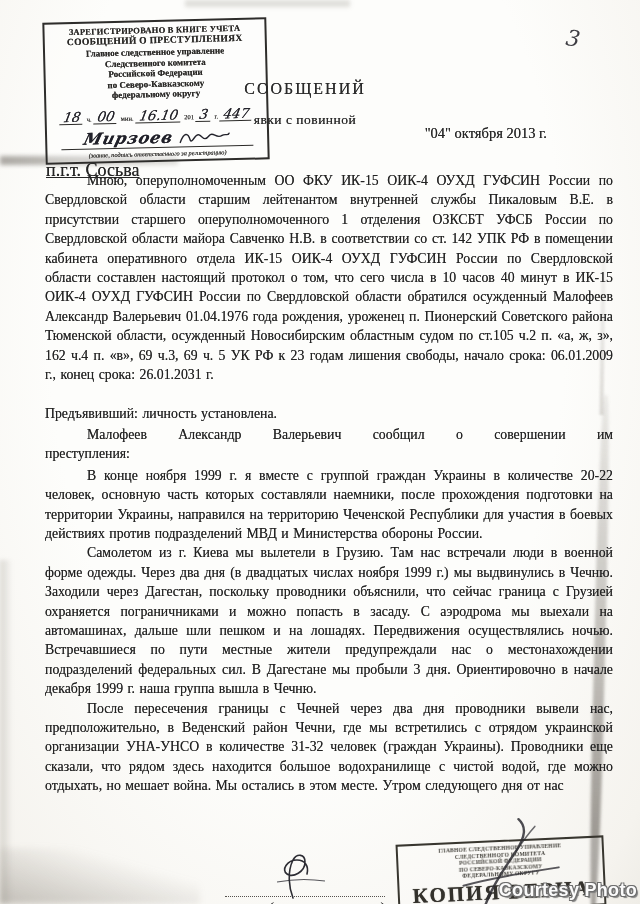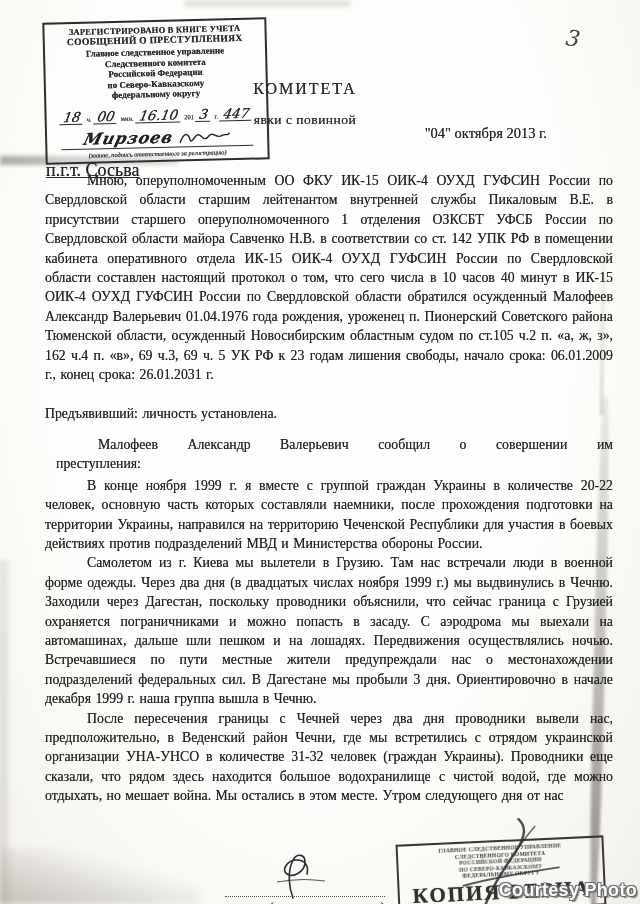--- a/index.html
+++ b/index.html
@@ -60,22 +60,22 @@
   .doc-title .t2{font-size:13.5px;letter-spacing:.5px;line-height:17px;margin-top:13px;}
   .doc-date{position:absolute;right:93px;top:125px;font-size:14.5px;color:#262626;
     text-shadow:0 0 .5px rgba(40,40,40,.8);}
   
   .doc-body{position:absolute;left:45px;top:171px;width:568px;
     font-size:13.8px;line-height:19.4px;text-align:justify;color:#232323;
     text-shadow:0 0 .55px rgba(45,45,45,.75);word-spacing:1px;}
   .doc-body p{margin:0;text-indent:42px;}
   .doc-body p.no-indent{text-indent:0;}
   .doc-body p.gap-after-lg{margin-bottom:20px;}
-  .doc-body p.gap-after-md{margin-bottom:11px;}
-  .doc-body p.gap-after-sm{margin-bottom:2px;margin-left:11px;}
+  .doc-body p.gap-after-md{margin-bottom:1px;}
+  .doc-body p.gap-after-sm{margin-bottom:2px;}
   .doc-body p.p-spread{word-spacing:14px;}
   
   .sign-block{position:absolute;left:225px;top:856px;width:160px;text-align:right;}
   .sign-scribble{position:absolute;left:38px;top:-4px;}
   .sign-line{margin-top:40px;border-bottom:1px dotted #55524e;height:0;}
   .sign-caption{font-size:13.5px;color:#2a2a2a;margin-top:2px;text-shadow:0 0 .5px rgba(45,45,45,.8);}
   
   .copy-stamp{position:absolute;left:397px;top:840px;width:196px;
     border:2px solid #38362f;padding:3px 4px 4px;transform:rotate(-2.6deg);
     text-align:center;color:#44423c;background:rgba(255,255,255,.2);}
@@ -128,21 +128,21 @@
       <svg width="52" height="18" viewBox="0 0 52 18">
         <path d="M2,14 C6,4 10,4 12,12 C14,16 17,5 21,7 C25,9 26,14 31,8 C35,3 38,12 44,8 C47,6 50,9 51,6" fill="none" stroke="#23232c" stroke-width="1.4" stroke-linecap="round"></path>
       </svg>
     </div>
     <div class="rs-caption">(звание, подпись ответственного за регистрацию)</div>
   </div>
 
   <div class="page-num">3</div>
 
   <div class="doc-title">
-    <div class="t1">КОМИТЕТА</div>
+    <div class="t1">СООБЩЕНИЙ</div>
     <div class="t2">явки с повинной</div>
   </div>
 
   <div class="doc-date">"04" октября 2013 г.</div>
 
   <div class="location">п.г.т. Сосьва</div>
 
   <div class="doc-body">
     <p class="gap-after-lg">Мною, оперуполномоченным ОО ФКУ ИК-15 ОИК-4 ОУХД ГУФСИН России по Свердловской области старшим лейтенантом внутренней службы Пикаловым В.Е. в присутствии старшего оперуполномоченного 1 отделения ОЗКСБТ УФСБ России по Свердловской области майора Савченко Н.В. в соответствии со ст. 142 УПК РФ в помещении кабинета оперативного отдела ИК-15 ОИК-4 ОУХД ГУФСИН России по Свердловской области составлен настоящий протокол о том, что сего числа в 10 часов 40 минут в ИК-15 ОИК-4 ОУХД ГУФСИН России по Свердловской области обратился осужденный Малофеев Александр Валерьевич 01.04.1976 года рождения, уроженец п. Пионерский Советского района Тюменской области, осужденный Новосибирским областным судом по ст.105 ч.2 п. «а, ж, з», 162 ч.4 п. «в», 69 ч.3, 69 ч. 5 УК РФ к 23 годам лишения свободы, начало срока: 06.01.2009 г., конец срока: 26.01.2031 г.</p>
     <p class="no-indent gap-after-md">Предъявивший: личность установлена.</p>

